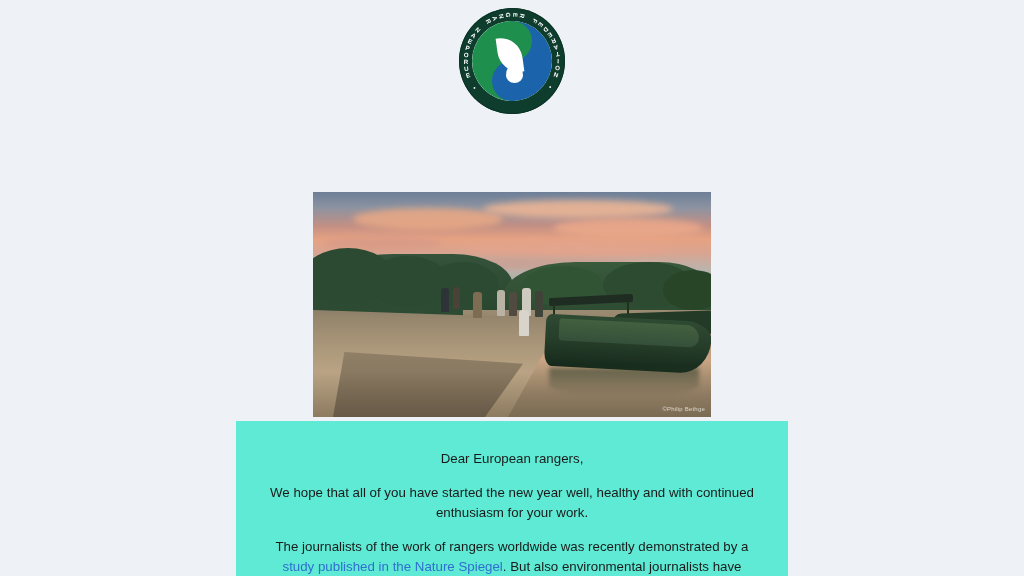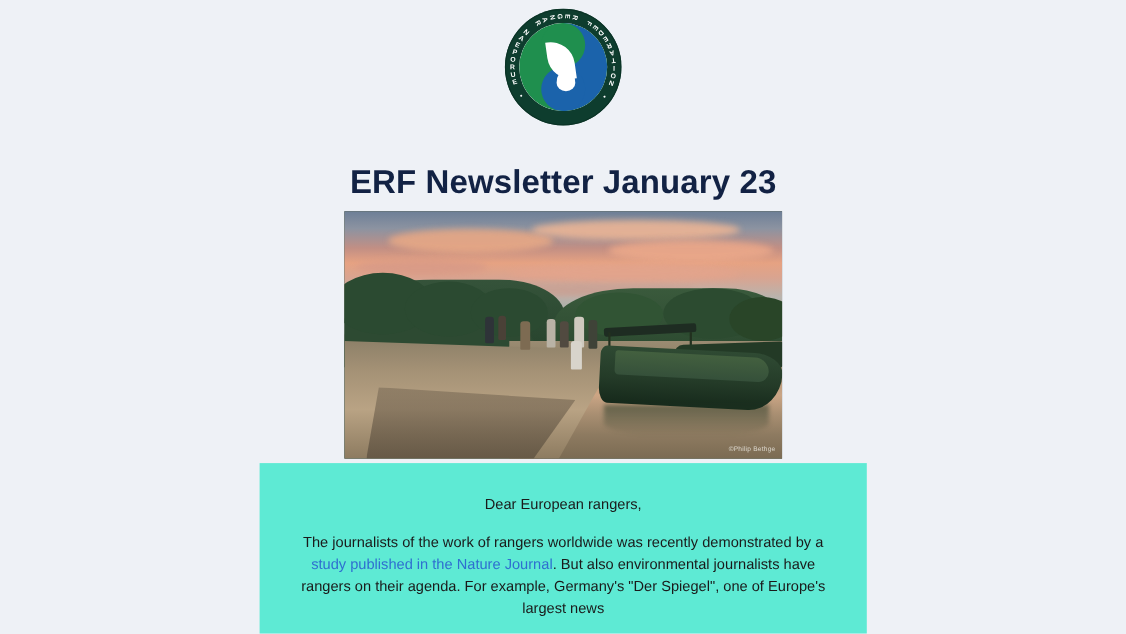--- a/index.html
+++ b/index.html
@@ -354,21 +354,20 @@
         <div class="yin"></div>
         <div class="yang"></div>
         <div class="lobe-top"></div>
         <div class="lobe-bottom"></div>
         <div class="leaf"></div>
         <div class="drop"></div>
       </div>
     </div>
   </div>
 
-  <h1 class="title">ERF Newsletter January 23</h1>
 
   <div class="hero">
     <div class="hero-sky"></div>
     <div class="cloud c1"></div>
     <div class="cloud c2"></div>
     <div class="cloud c3"></div>
     <div class="cloud c4"></div>
     <div class="cloud c5"></div>
     <div class="cloud c6"></div>
 
@@ -402,17 +401,18 @@
     <div class="boat"></div>
     <div class="boat-inner"></div>
     <div class="reflection"></div>
 
     <div class="hero-credit">©Philip Bethge</div>
   </div>
 
   <div class="card">
     <div class="body-text">
       <p>Dear European rangers,</p>
-      <p class="para-indent"><span>The journalists of the work of rangers worldwide was recently demonstrated by a </span><a class="link" href="#">study published in the Nature Journal</a><span>. But also environmental journalists have rangers on their agenda. For example, Germany's "Der Spiegel", one of Europe's largest news</span></p>
+      <p>We hope that all of you have started the new year well, healthy and with continued enthusiasm for your work.</p>
+      <p class="para-indent"><span>The journalists of the work of rangers worldwide was recently demonstrated by a </span><a class="link" href="#">study published in the Nature Spiegel</a><span>. But also environmental journalists have rangers on their agenda. For example, Germany's "Der Spiegel", one of Europe's largest news</span></p>
     </div>
   </div>
 
 </div>
 
 </body></html>

